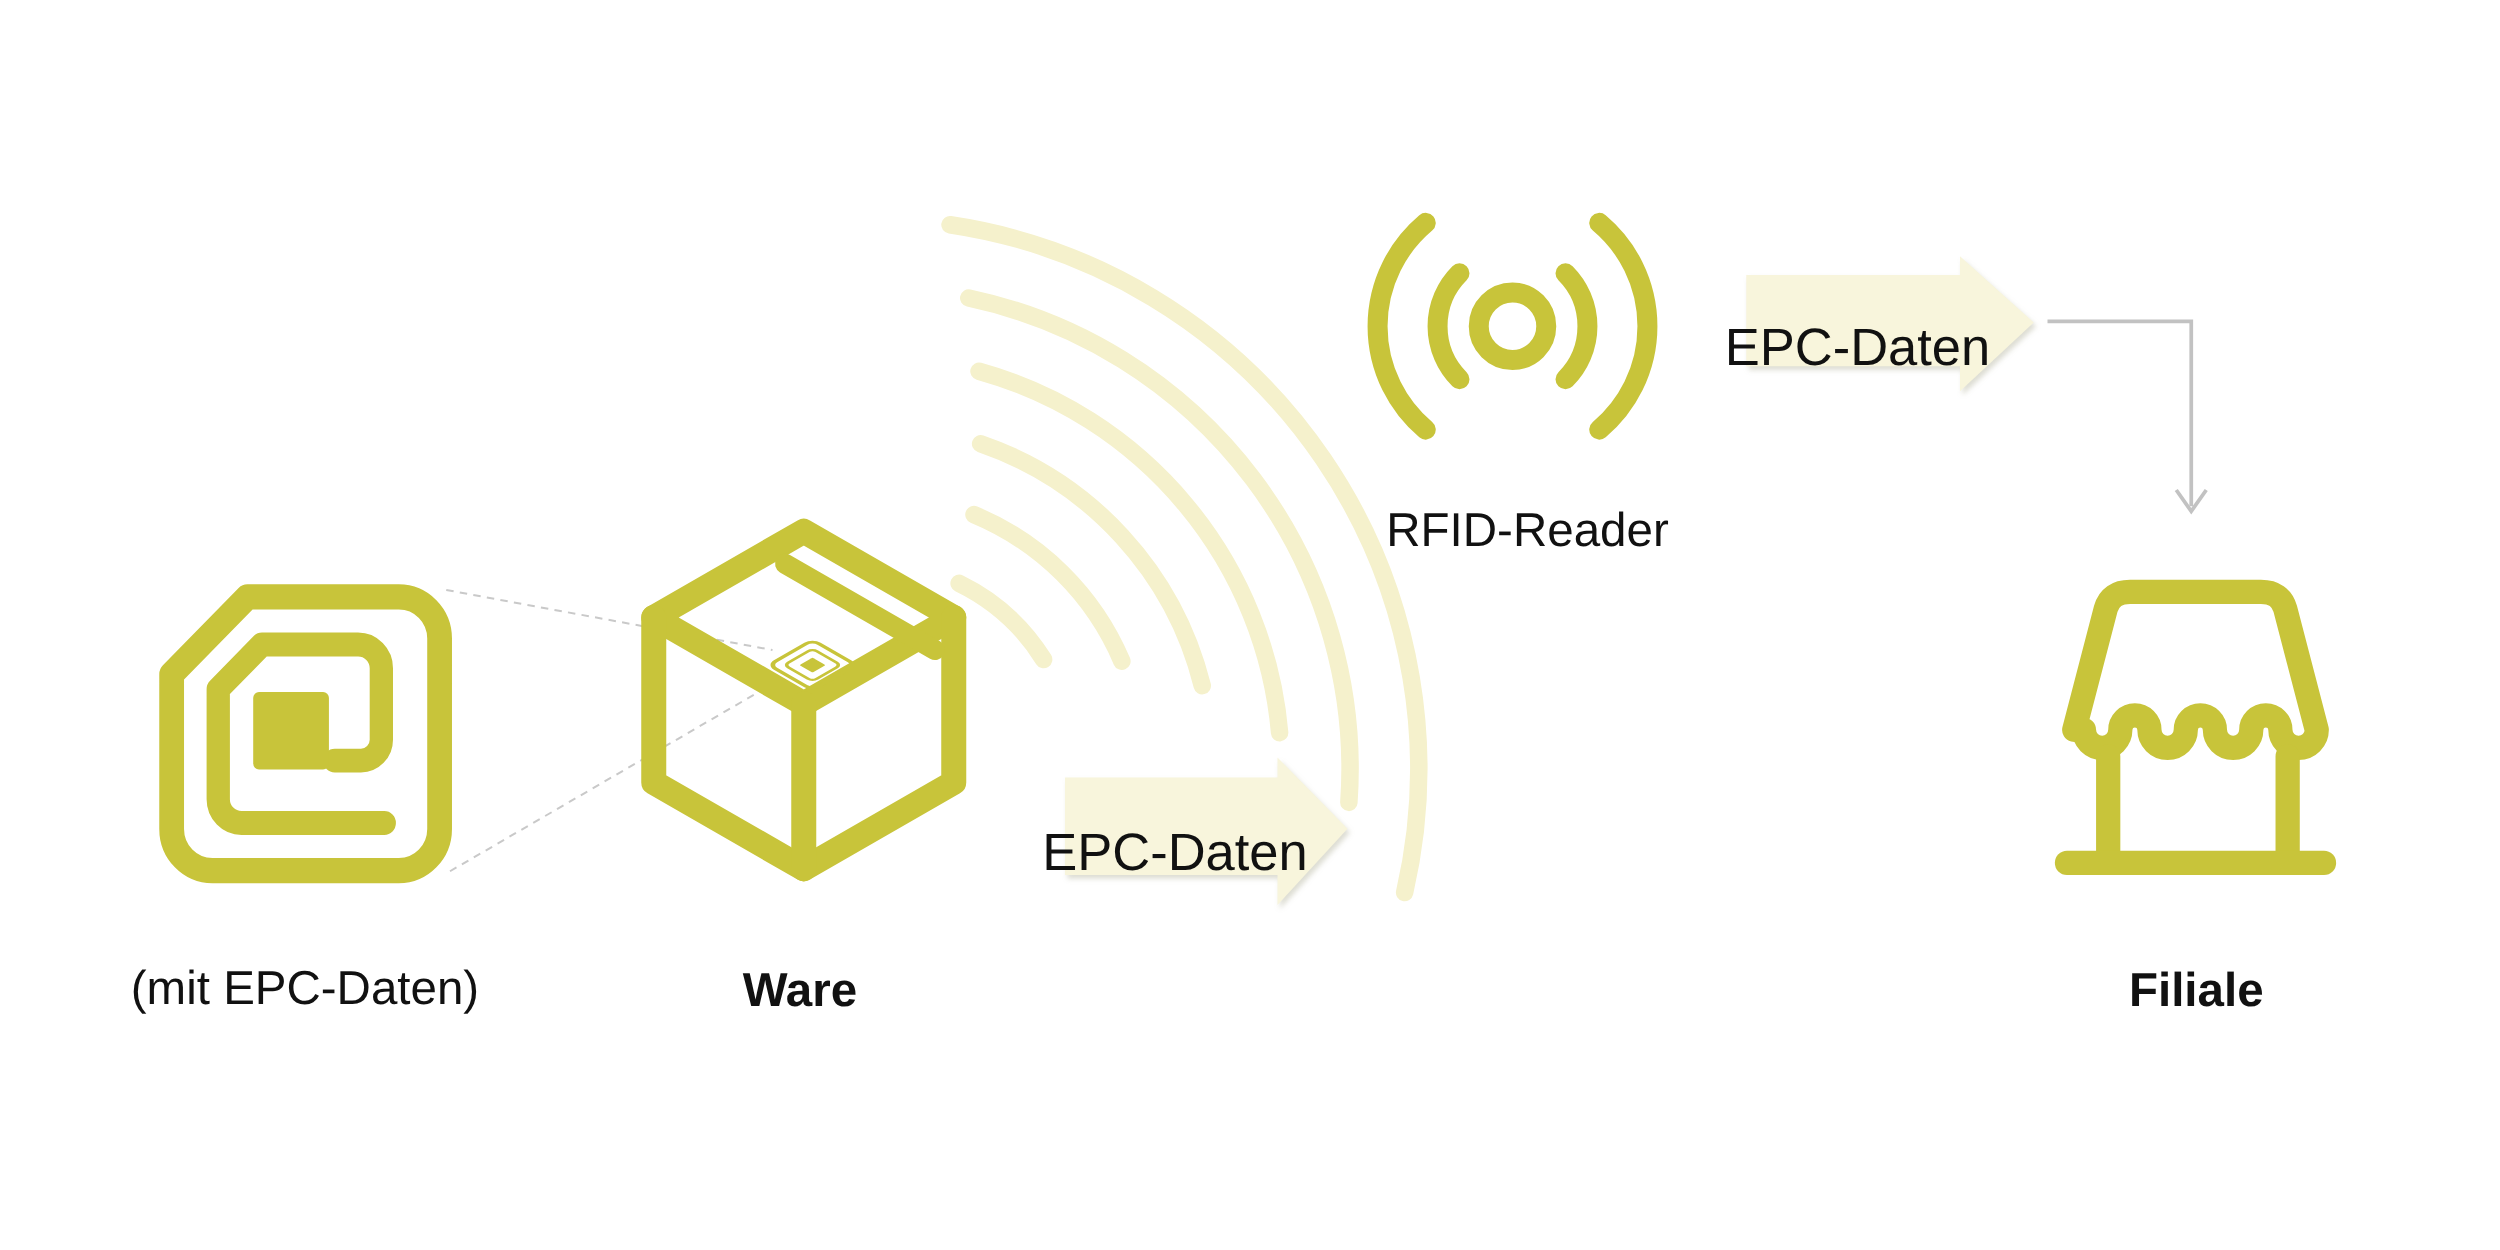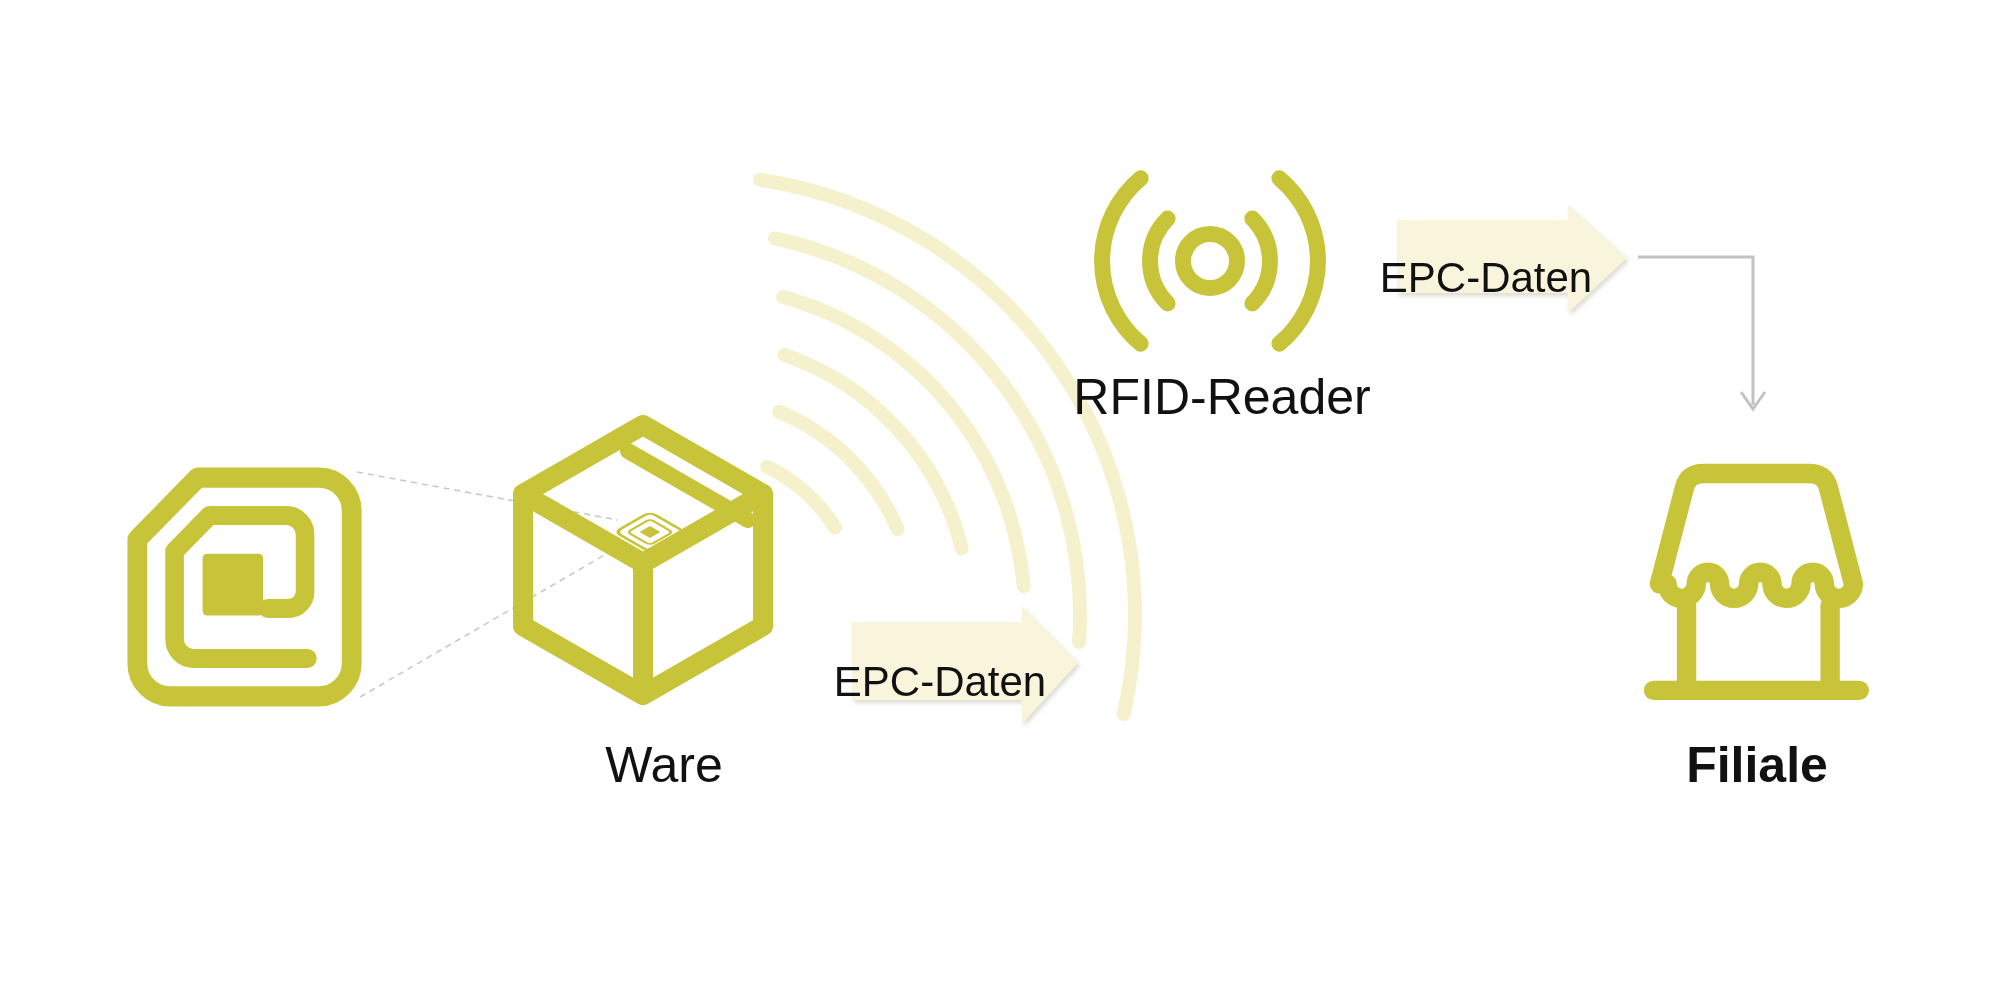--- a/index.html
+++ b/index.html
@@ -16,24 +16,25 @@
     width:2000px;height:1000px;
     background:#ffffff;
     overflow:hidden;
     font-family:"Liberation Sans", sans-serif;
   }
   .stage svg.diagram{position:absolute;left:0;top:0;}
   .label{
     position:absolute;
     transform:translateX(-50%);
     color:var(--text);
-    font-size:50px;
+    font-size:38px;
     line-height:46px;
     text-align:left;
     white-space:nowrap;
+    margin-top:28px;
   }
   .arrow-label{
     position:absolute;
     transform:translate(-50%,-50%);
     color:var(--text);
     font-size:42px;
     white-space:nowrap;
     margin-top:20px;
   }
   .stroke-accent{stroke:var(--accent);fill:none;}
@@ -110,23 +111,24 @@
                a15,15 0 0 1 -30,0 a12,12 0 0 0 -24,0
                a15,15 0 0 1 -30,0 a12,12 0 0 0 -24,0
                a15,15 0 0 1 -30,0"></path>
       <path class="stroke-accent" stroke-width="20" stroke-linecap="round" d="M48,152 V230"></path>
       <path class="stroke-accent" stroke-width="20" stroke-linecap="round" d="M196,152 V230"></path>
       <path class="stroke-accent" stroke-width="20" stroke-linecap="round" d="M14,240 H226"></path>
     </g>
   </svg>
 
   <div class="label" style="left:244px;top:740px;">
+    <div>(mit EPC-Daten)</div>
   </div>
 
-  <div class="label" style="left:664px;top:742px;">Ware</div>
+  <div class="label" style="left:640px;top:742px;font-weight:bold;">Ware</div>
 
   <div class="label" style="left:1222px;top:374px;">RFID-Reader</div>
 
   <div class="label" style="left:1757px;top:742px;font-weight:bold;">Filiale</div>
 
   <div class="arrow-label" style="left:940px;top:662px;">EPC-Daten</div>
 
   <div class="arrow-label" style="left:1486px;top:258px;">EPC-Daten</div>
 
 </div>

